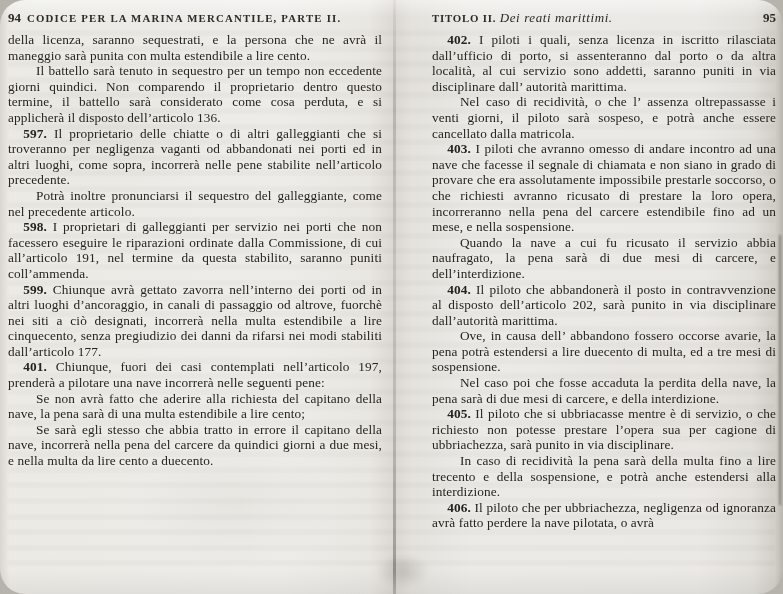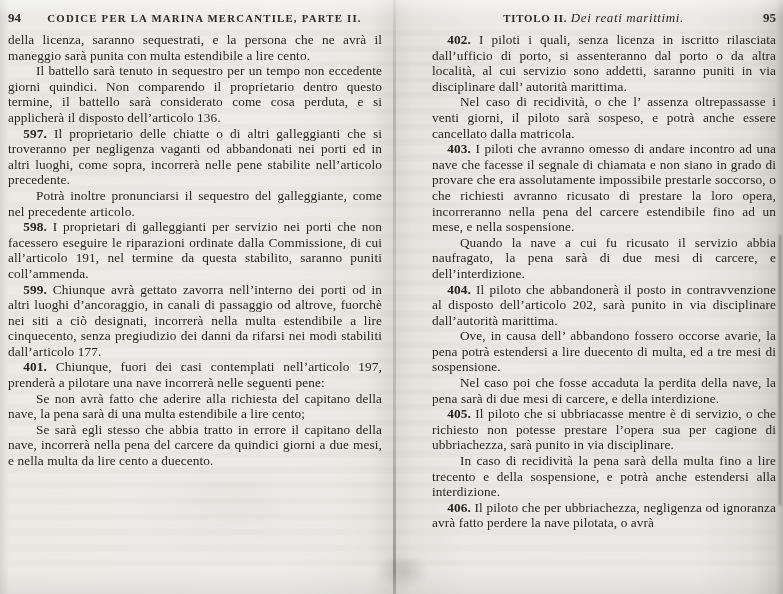--- a/index.html
+++ b/index.html
@@ -16,20 +16,21 @@
     color: #26241f;
     background:
       linear-gradient(180deg, rgba(255,255,255,.45) 0%, rgba(255,255,255,0) 3%, rgba(255,255,255,0) 96%, rgba(0,0,0,.05) 100%),
       linear-gradient(90deg,
         #d9d6d1 0%, #ebeae5 1.2%,
         #edece8 36%, #e9e7e2 47%,
         #dbd8d3 50.4%, #e4e2dd 52.6%,
         #ebeae6 60%, #ebe9e5 89%,
         #e2e0db 96%, #d2cfc9 99%, #b9b5af 100%),
       #e9e7e3;
+    border-radius: 25px;
   }
   .texture {
     position: absolute; inset: 0; pointer-events: none;
     background:
       radial-gradient(160px 100px at 14% 22%, rgba(120,110,95,.05), transparent 70%),
       radial-gradient(200px 130px at 84% 68%, rgba(120,110,95,.06), transparent 70%),
       radial-gradient(120px 80px at 58% 12%, rgba(120,110,95,.04), transparent 70%),
       radial-gradient(140px 90px at 30% 85%, rgba(120,110,95,.05), transparent 70%);
   }
   .ghost-bleed {
@@ -65,21 +66,21 @@
     display: flex; align-items: baseline;
     font-size: 11.5px; line-height: 14px;
     margin-bottom: 7px;
     color: #2c2a26;
     white-space: nowrap;
   }
   .folio { font-weight: bold; font-size: 13px; }
   .left  .folio { margin-right: 6px; }
   .right .folio { margin-left: 8px; text-align: center; }
   .head-title {
-    flex: 1; text-align: center;
+    flex: 1; 
     font-weight: bold; letter-spacing: 1.2px;
     font-size: 10.8px;
   }
   .right .head-title { letter-spacing: .8px; }
   .head-italic {
     font-style: italic; font-weight: normal;
     letter-spacing: .6px; font-size: 13px;
     text-transform: none;
   }
   .body {

